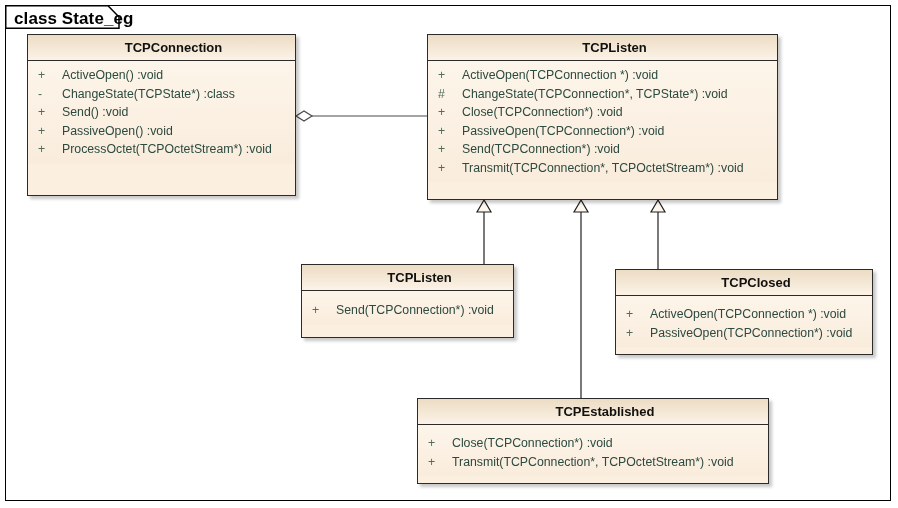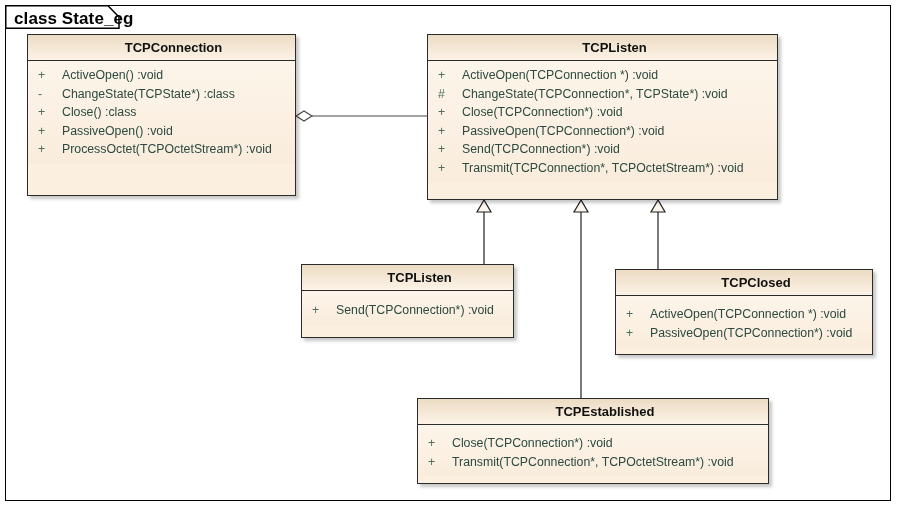--- a/index.html
+++ b/index.html
@@ -66,21 +66,21 @@
     <line x1="658" y1="269" x2="658" y2="212" stroke="#202020" stroke-width="1.2"></line>
     <polygon points="658,200 651,212 665,212" fill="#fcf6ec" stroke="#202020" stroke-width="1.2"></polygon>
   </g>
 </svg>
 
 <div class="uml" style="left:27px;top:34px;width:269px;height:162px;">
   <div class="hdr">TCPConnection</div>
   <div class="body">
     <span class="m"><span class="vis">+</span><span>ActiveOpen()  :void</span></span>
     <span class="m"><span class="vis">-</span><span>ChangeState(TCPState*)  :class</span></span>
-    <span class="m"><span class="vis">+</span><span>Close()  :class</span></span>
+    <span class="m"><span class="vis">+</span><span>Send()  :void</span></span>
     <span class="m"><span class="vis">+</span><span>PassiveOpen()  :void</span></span>
     <span class="m"><span class="vis">+</span><span>ProcessOctet(TCPOctetStream*)  :void</span></span>
   </div>
 </div>
 
 <div class="uml" style="left:427px;top:34px;width:351px;height:166px;">
   <div class="hdr">TCPListen</div>
   <div class="body">
     <span class="m"><span class="vis">+</span><span>ActiveOpen(TCPConnection *)  :void</span></span>
     <span class="m"><span class="vis">#</span><span>ChangeState(TCPConnection*, TCPState*)  :void</span></span>

